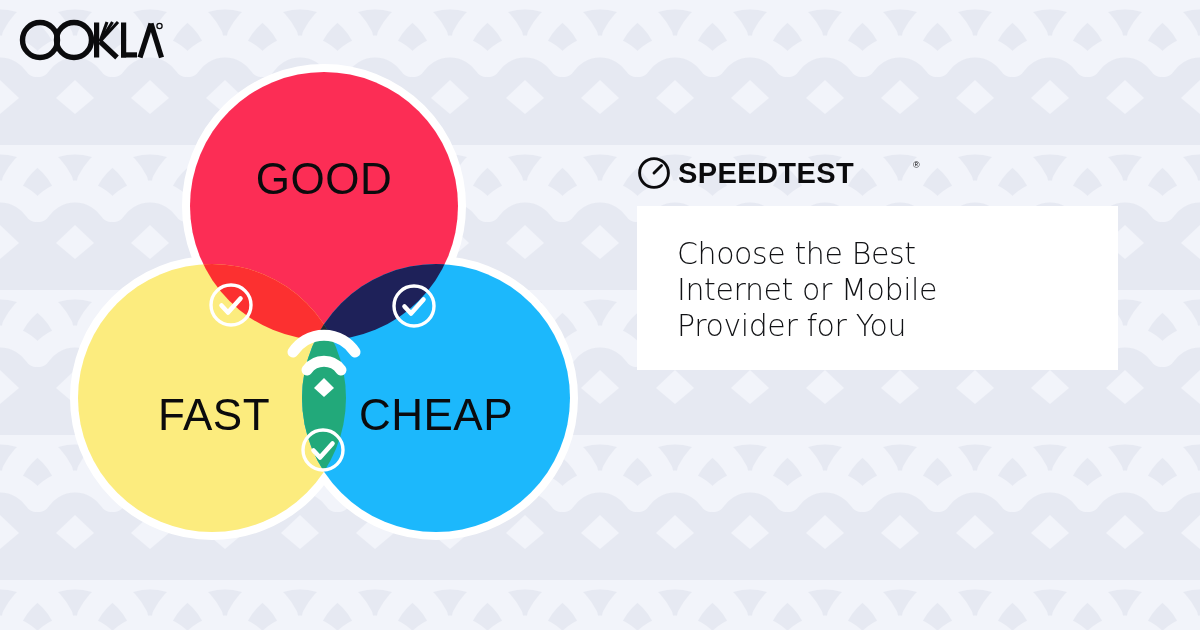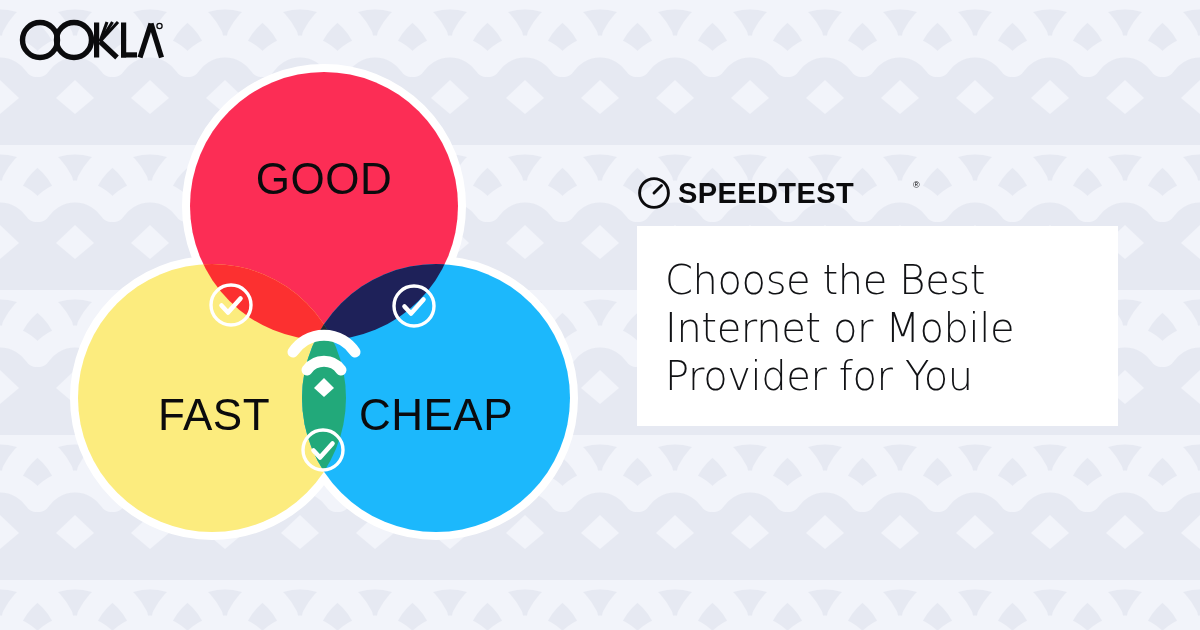--- a/index.html
+++ b/index.html
@@ -23,39 +23,40 @@
   .venn-label {
     font-family:"Liberation Sans", sans-serif;
     font-weight:400;
     font-size:44px;
     fill:#0b0b0d;
     letter-spacing:0.5px;
   }
 
   
   #right-col {
-    position:absolute; left:637px; top:176px;
+    position:absolute; left:637px; top:156px;
     width:490px; z-index:5;
   }
 
   #speedtest-logo { display:block; margin-bottom:16px; }
 
   #headline-card {
     background:#ffffff;
     width:481px;
     padding:30px 28px 26px 28px;
   }
   #headline {
     font-family:"DejaVu Sans", sans-serif;
     font-weight:300;
-    font-size:40px;
+    font-size:30px;
     line-height:1.20;
     color:#111215;
     letter-spacing:-0.4px;
     white-space:pre-line;
+    margin-left:12px;
   }
 </style>
 </head>
 <body>
 
 <svg id="bg-pattern" width="1200" height="630" viewBox="0 0 1200 630" aria-hidden="true">
   <defs>
     <g id="wifi-motif">
       <path d="M -62 14 A 70 70 0 0 1 62 14" fill="none" stroke="#f2f4fa" stroke-width="22" stroke-linecap="round"></path>
       <path d="M -36 44 A 43 43 0 0 1 36 44" fill="none" stroke="#f2f4fa" stroke-width="22" stroke-linecap="round"></path>

